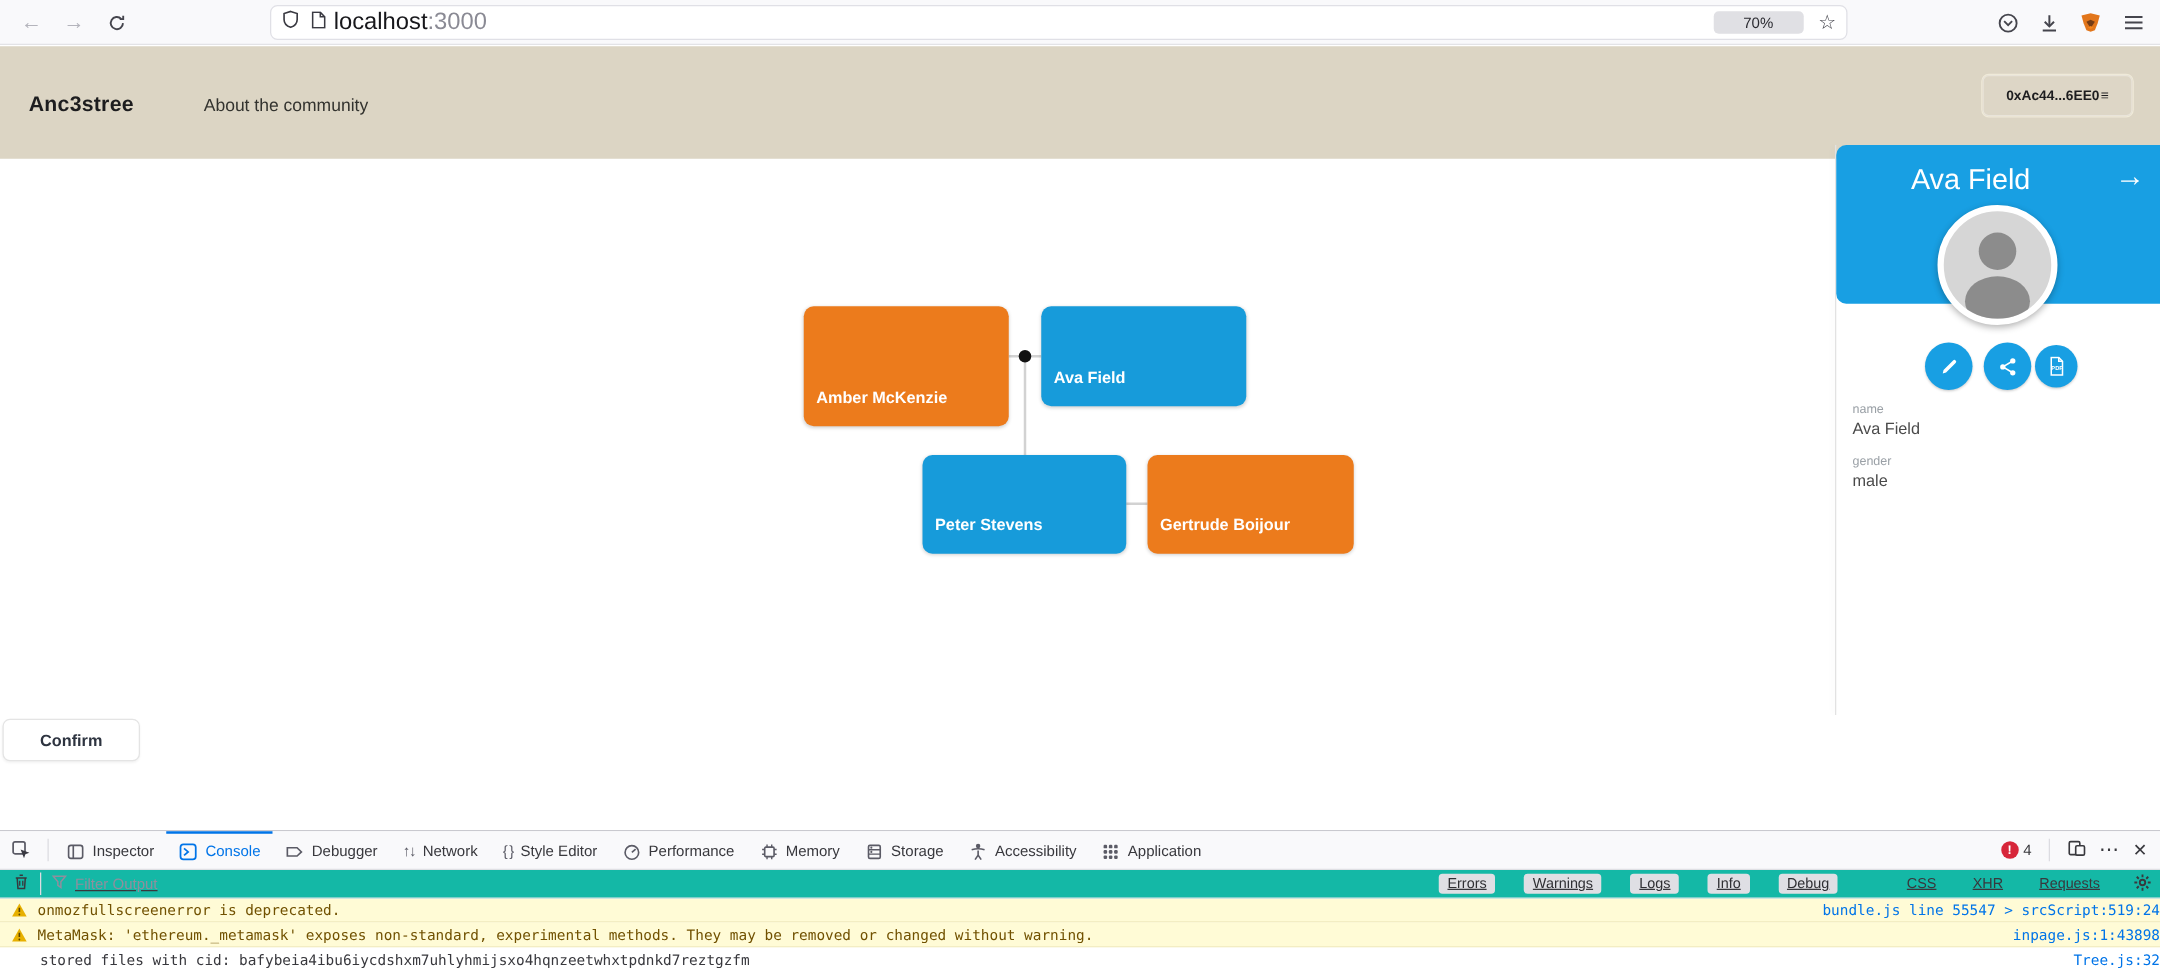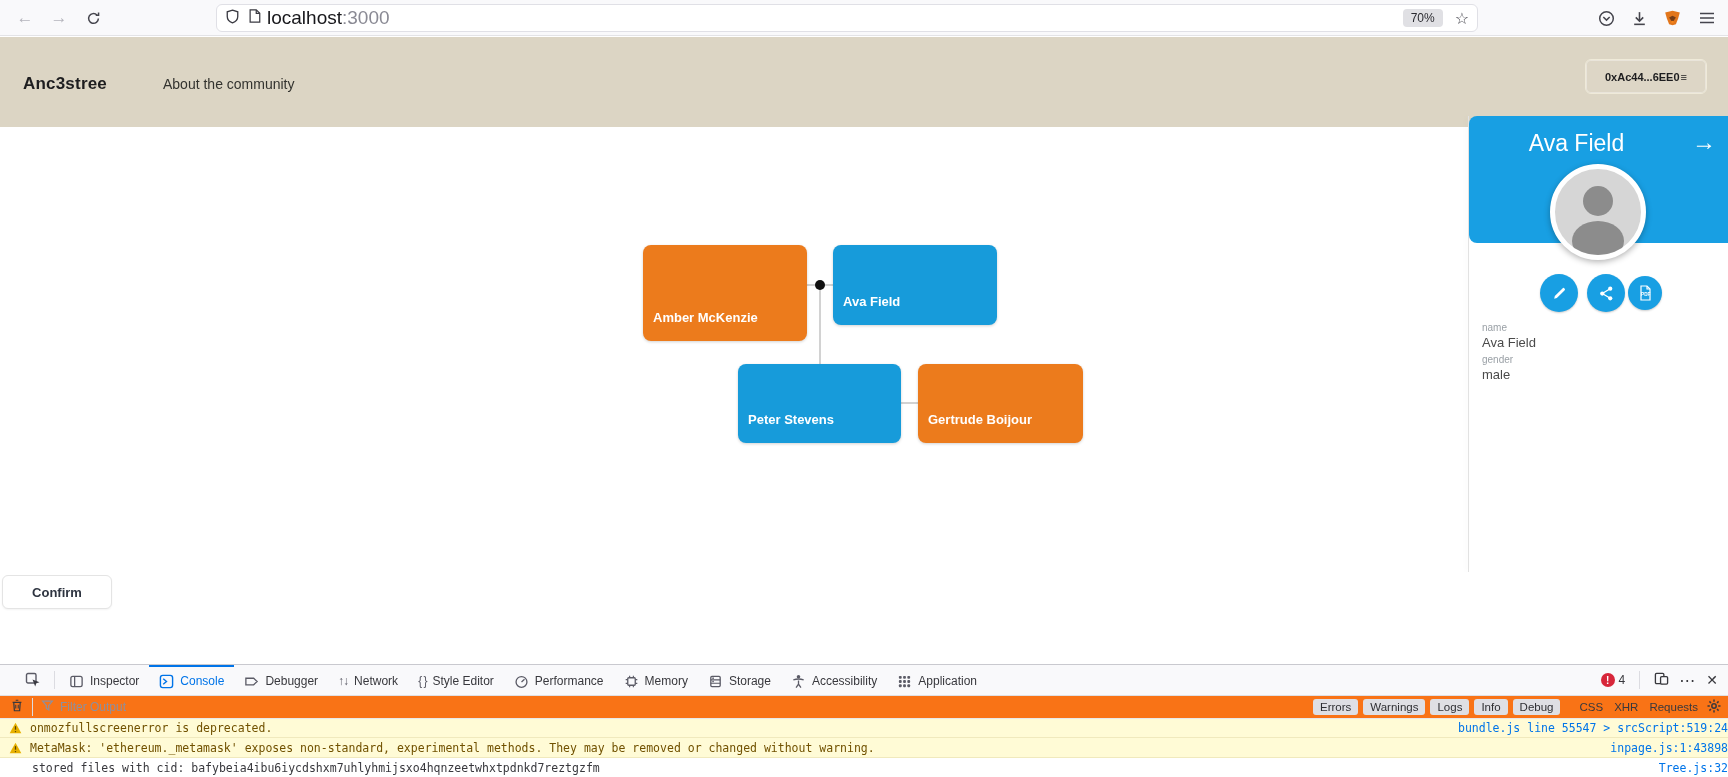--- a/index.html
+++ b/index.html
@@ -7,21 +7,21 @@
   body { font-family:"Liberation Sans", sans-serif; background:#fff; position:relative; }
 
   
   #chrome { position:absolute; left:0; top:0; width:1728px; height:36px; background:#f9f9fb; border-bottom:1px solid #e3e3e6; }
   .nav-btn { position:absolute; top:5px; width:26px; height:26px; display:flex; align-items:center; justify-content:center; font-size:17px; border-radius:4px; }
   .nav-disabled { color:#b4b4bc; }
   .nav-active { color:#45454d; }
   #urlbar { position:absolute; left:216px; top:4px; width:1262px; height:28px; background:#ffffff; border:1px solid #e0e0e6; border-radius:6px; display:flex; align-items:center; padding:0 8px; }
   #urlbar .url-text { font-size:19px; color:#17171b; margin-left:6px; }
   #urlbar .url-port { color:#8a8a94; }
-  .zoom-pill { margin-left:auto; background:#e0e0e4; color:#2b2b31; font-size:12px; padding:2px 8px; border-radius:4px; }
+  .zoom-pill { margin-left:auto; background:#e0e0e4; color:#2b2b31; font-size:12px; padding:2px 24px; border-radius:4px; }
   .star { font-size:16px; color:#45454d; margin-left:12px; }
   .tb-icon { position:absolute; top:8px; width:20px; height:20px; display:flex; align-items:center; justify-content:center; }
 
   
   #appheader { position:absolute; left:0; top:37px; width:1728px; height:90px; background:#dcd5c4; }
   #brand { position:absolute; left:23px; top:37px; font-size:17px; font-weight:bold; color:#1d1d1f; letter-spacing:.2px; }
   #navlink { position:absolute; left:163px; top:39px; font-size:14px; color:#33332f; cursor:pointer; }
   #wallet { position:absolute; left:1585px; top:22px; width:122px; height:35px; background:#ddd6c6; border:1px solid #efead9; border-radius:6px; box-shadow:0 0 0 1px rgba(255,255,255,.35) inset; display:flex; align-items:center; justify-content:center; gap:1px; font-size:11px; font-weight:bold; color:#1d1d1f; cursor:pointer; }
 
   
@@ -45,43 +45,43 @@
   #panel-arrow { position:absolute; right:12px; top:12px; color:#fff; font-size:24px; cursor:pointer; }
   #avatar { position:absolute; left:1550px; top:164px; width:96px; height:96px; border-radius:50%; background:#d6d6d6; border:5px solid #fff; box-shadow:0 2px 6px rgba(0,0,0,.3); overflow:hidden; }
   .action-btn { position:absolute; border-radius:50%; background:#189fe3; display:flex; align-items:center; justify-content:center; cursor:pointer; box-shadow:0 1px 2px rgba(0,0,0,.2); }
   #act-edit  { left:1540px; top:274px; width:38px; height:38px; }
   #act-share { left:1587px; top:274px; width:38px; height:38px; }
   #act-pdf   { left:1628px; top:276px; width:34px; height:34px; }
   .field { position:absolute; left:1482px; }
   .field .f-label { font-size:10px; color:#9aa0a6; }
   .field .f-value { font-size:13px; color:#4a4a4a; margin-top:2px; }
   #field-name { top:322px; }
-  #field-gender { top:354px; }
+  #field-gender { top:364px; }
 
   
   #confirm { position:absolute; left:2px; top:575px; width:110px; height:34px; background:#fff; border:1px solid #e4e4e4; border-radius:6px; font-size:13px; font-weight:bold; color:#2e3440; display:flex; align-items:center; justify-content:center; cursor:pointer; box-shadow:0 1px 2px rgba(0,0,0,.05); }
 
   
   #devtools { position:absolute; left:0; top:664px; width:1728px; height:113px; background:#fff; border-top:1px solid #c9c9cf; font-size:12px; color:#38383d; }
-  #dt-tabs { height:31px; background:#f9f9fb; border-bottom:1px solid #e0e0e4; display:flex; align-items:stretch;padding-left:16px; }
+  #dt-tabs { height:31px; background:#f9f9fb; border-bottom:1px solid #e0e0e4; display:flex; align-items:stretch; }
   .dt-tab { display:flex; align-items:center; gap:6px; padding:0 10px; cursor:pointer; border-top:2px solid transparent; white-space:nowrap; }
   .dt-tab.active { border-top:2px solid #0074e8; color:#0074e8; }
   .dt-sep { width:1px; height:18px; background:#dcdce1; align-self:center; margin:0 4px; }
   .dt-glyph { font-size:12px; color:#5b5b66; letter-spacing:-1px; }
   #dt-pick { display:flex; align-items:center; padding:0 9px; cursor:pointer; }
   #dt-right { margin-left:auto; display:flex; align-items:center; gap:10px; padding-right:10px; }
   #err-badge { display:flex; align-items:center; gap:4px; cursor:pointer; }
   #err-circle { width:14px; height:14px; border-radius:50%; background:#d7263a; color:#fff; font-size:10px; font-weight:bold; display:flex; align-items:center; justify-content:center; }
   .dt-x { font-size:14px; color:#38383d; cursor:pointer; }
   .dt-dots { font-size:16px; color:#38383d; cursor:pointer; letter-spacing:1px; }
 
-  #dt-filterbar { height:23px; background:#f97316; border-bottom:1px solid #e8e8ec; display:flex; align-items:center; padding:0 6px; }
+  #dt-filterbar { height:23px; background:#14b8a6; border-bottom:1px solid #e8e8ec; display:flex; align-items:center; padding:0 6px;text-decoration:underline; }
   #filter-input { border:none; outline:none; font-size:12px; color:#38383d; width:300px; margin-left:6px; background:transparent; }
   #filter-input::placeholder { color:#8f8f9d; }
-  #dt-filters { margin-left:auto; display:flex; align-items:center; gap:5px; }
+  #dt-filters { margin-left:auto; display:flex; align-items:center; gap:23px; }
   .pill { background:#dfdfe4; border-radius:3px; padding:2px 7px; font-size:11.5px; color:#2f2f33; cursor:pointer; }
   .plain-filter { font-size:11.5px; color:#38383d; cursor:pointer; padding:2px 3px; }
   .pf-gap { width:6px; }
 
   .console-row { display:flex; align-items:center; font-family:"DejaVu Sans Mono", monospace; font-size:11.5px; }
   .row-warn { background:#fffbd6; border-bottom:1px solid #f0e9bd; color:#715100; height:19px; }
   .row-warn2 { height:20px; }
   .row-log { background:#fff; color:#38383d; height:20px; }
   .msg-icon { width:30px; display:flex; justify-content:center; flex:none; }
   .msg-text { flex:1; white-space:nowrap; overflow:hidden; }

